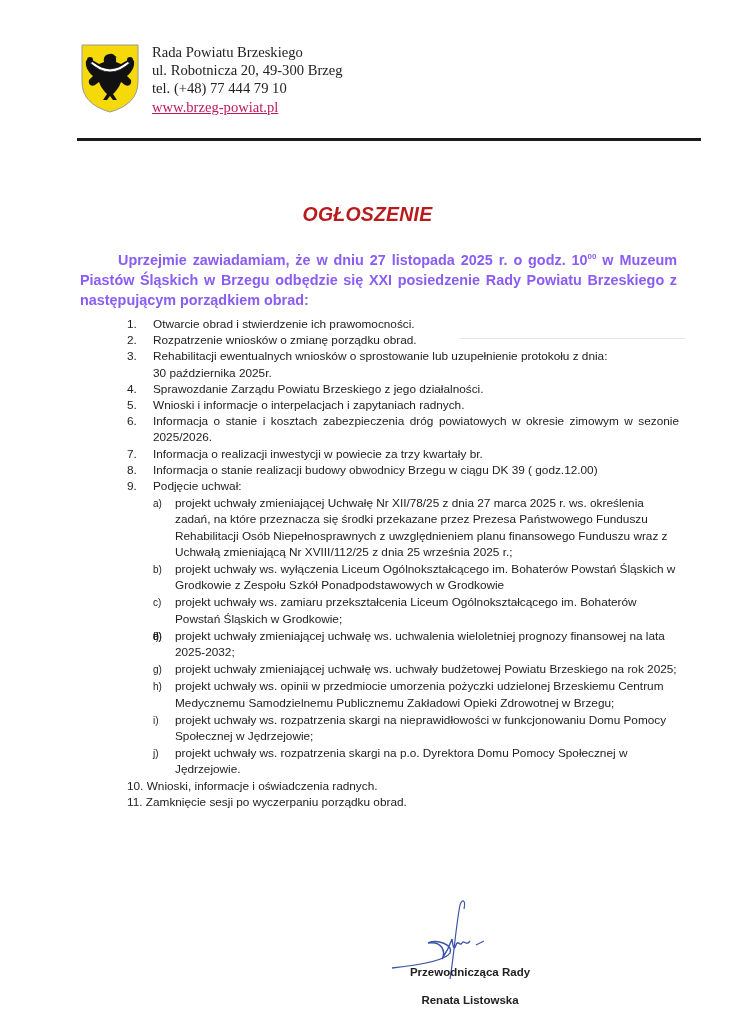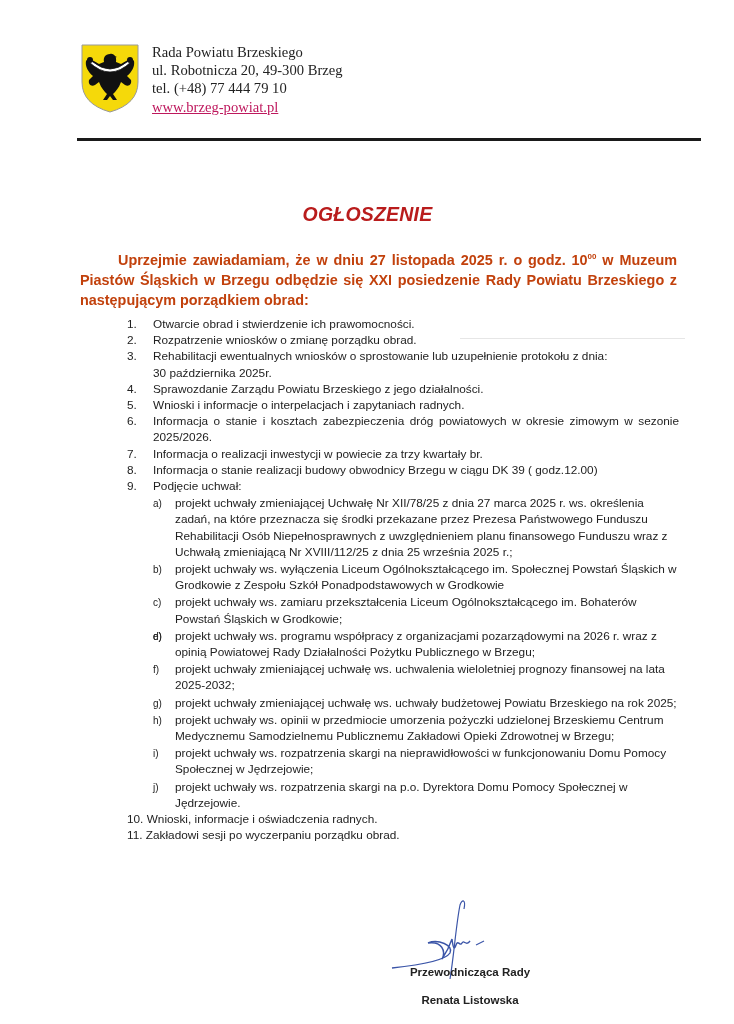--- a/index.html
+++ b/index.html
@@ -3,21 +3,21 @@
   <meta charset="utf-8">
   <style>
     html, body { margin: 0; padding: 0; background: #ffffff; }
     body { width: 734px; height: 1024px; position: relative; overflow: hidden; color: #111; font-family: "Liberation Sans", sans-serif; }
     .letterhead { position: absolute; left: 79px; top: 42px; width: 620px; height: 80px; }
     .crest { position: absolute; left: 0; top: 0; width: 62px; height: 72px; }
     .lh-text { position: absolute; left: 73px; top: 1px; font-family: "Liberation Serif", serif; font-size: 14.6px; line-height: 18.2px; color: #222; }
     .lh-text .url { text-decoration: underline; color: #be185d; }
     .rule { position: absolute; left: 77px; top: 138px; width: 624px; height: 3px; background: #1a1a1a; }
     .title { position: absolute; left: 6px; width: 723px; top: 203px; text-align: center; font-weight: bold; font-style: italic; font-size: 19.5px; letter-spacing: 0.2px; color: #b91c1c; }
-    .intro { position: absolute; left: 80px; top: 247px; width: 597px; font-weight: bold; font-size: 14.4px; line-height: 20px; text-align: justify; color: #c2410c; }
+    .intro { position: absolute; left: 80px; top: 247px; width: 597px; font-weight: bold; font-size: 14.4px; line-height: 20px; text-align: justify; color: #8b5cf6; }
     .intro .indent { display: inline-block; width: 38px; }
     .intro sup { font-size: 8px; vertical-align: 6px; }
     .agenda { position: absolute; left: 127px; top: 316px; width: 552px; font-size: 11.8px; line-height: 16.2px; color: #222; }
     .item { position: relative; padding-left: 26px; }
     .item .num { position: absolute; left: 0; top: 0; }
     .item.wide { padding-left: 0; }
     .item.just { text-align: justify; }
     .sub { position: relative; padding-left: 48px; margin-top: 1px; }
     .sub .let { position: absolute; left: 26px; top: 1px; font-size: 10px; }
     .sig { position: absolute; left: 405px; top: 924px; width: 130px; font-weight: bold; font-size: 11.5px; line-height: 28px; text-align: center; color: #222; margin-top: 34px; }
@@ -59,32 +59,32 @@
   <div class="item"><span class="num">2.</span><span>Rozpatrzenie wniosków o zmianę porządku obrad.</span></div>
   <div class="item"><span class="num">3.</span><span>Rehabilitacji ewentualnych wniosków o sprostowanie lub uzupełnienie protokołu z dnia:</span><br><span>30 października 2025r.</span></div>
   <div class="item"><span class="num">4.</span><span>Sprawozdanie Zarządu Powiatu Brzeskiego z jego działalności.</span></div>
   <div class="item"><span class="num">5.</span><span>Wnioski i informacje o interpelacjach i zapytaniach radnych.</span></div>
   <div class="item just"><span class="num">6.</span><span>Informacja o stanie i kosztach zabezpieczenia dróg powiatowych w okresie zimowym w sezonie 2025/2026.</span></div>
   <div class="item"><span class="num">7.</span><span>Informacja o realizacji inwestycji w powiecie za trzy kwartały br.</span></div>
   <div class="item"><span class="num">8.</span><span>Informacja o stanie realizacji budowy obwodnicy Brzegu w ciągu DK 39 ( godz.12.00)</span></div>
   <div class="item"><span class="num">9.</span><span>Podjęcie uchwał:</span></div>
 
   <div class="sub"><span class="let">a)</span><span>projekt uchwały zmieniającej Uchwałę Nr XII/78/25 z dnia 27 marca 2025 r. ws. określenia zadań, na które przeznacza się środki przekazane przez Prezesa Państwowego Funduszu Rehabilitacji Osób Niepełnosprawnych z uwzględnieniem planu finansowego Funduszu wraz z Uchwałą zmieniającą Nr XVIII/112/25 z dnia 25 września 2025 r.;</span></div>
-  <div class="sub"><span class="let">b)</span><span>projekt uchwały ws. wyłączenia Liceum Ogólnokształcącego im. Społecznej Powstań Śląskich w Grodkowie z Zespołu Szkół Ponadpodstawowych w Grodkowie</span></div>
+  <div class="sub"><span class="let">b)</span><span>projekt uchwały ws. wyłączenia Liceum Ogólnokształcącego im. Bohaterów Powstań Śląskich w Grodkowie z Zespołu Szkół Ponadpodstawowych w Grodkowie</span></div>
   <div class="sub"><span class="let">c)</span><span>projekt uchwały ws. zamiaru przekształcenia Liceum Ogólnokształcącego im. Bohaterów Powstań Śląskich w Grodkowie;</span></div>
   <div class="sub"><span class="let">d)</span></div>
-  <div class="sub"><span class="let">e)</span><span>projekt uchwały ws. programu współpracy z organizacjami pozarządowymi na 2026 r. wraz z opinią Powiatowej Rady Działalności Pożytku Publicznego w Brzegu;</span></div>
+  <div class="sub"><span class="let">e)</span></div>
   <div class="sub"><span class="let">f)</span><span>projekt uchwały zmieniającej uchwałę ws. uchwalenia wieloletniej prognozy finansowej na lata 2025-2032;</span></div>
   <div class="sub"><span class="let">g)</span><span>projekt uchwały zmieniającej uchwałę ws. uchwały budżetowej Powiatu Brzeskiego na rok 2025;</span></div>
   <div class="sub"><span class="let">h)</span><span>projekt uchwały ws. opinii w przedmiocie umorzenia pożyczki udzielonej Brzeskiemu Centrum Medycznemu Samodzielnemu Publicznemu Zakładowi Opieki Zdrowotnej w Brzegu;</span></div>
   <div class="sub"><span class="let">i)</span><span>projekt uchwały ws. rozpatrzenia skargi na nieprawidłowości w funkcjonowaniu Domu Pomocy Społecznej w Jędrzejowie;</span></div>
   <div class="sub"><span class="let">j)</span><span>projekt uchwały ws. rozpatrzenia skargi na p.o. Dyrektora Domu Pomocy Społecznej w Jędrzejowie.</span></div>
 
   <div class="item wide"><span>10.</span> <span>Wnioski, informacje i oświadczenia radnych.</span></div>
-  <div class="item wide"><span>11.</span> <span>Zakładowi sesji po wyczerpaniu porządku obrad.</span></div>
+  <div class="item wide"><span>11.</span> <span>Zamknięcie sesji po wyczerpaniu porządku obrad.</span></div>
 </div>
 
 <svg class="sig-drawing" viewBox="0 0 140 90">
   <path d="M2 73 C30 70 55 66 60 58 C64 50 48 44 38 48 C52 46 56 56 52 64 C56 58 60 50 62 44 C63 52 64 56 66 50 C68 44 70 52 72 48 C74 44 76 52 80 46" fill="none" stroke="#3b55a8" stroke-width="1.4"></path>
   <path d="M60 84 C64 60 66 30 70 10 C72 4 76 4 74 14" fill="none" stroke="#3b55a8" stroke-width="1.2"></path>
   <path d="M86 50 L94 46" fill="none" stroke="#3b55a8" stroke-width="1.2"></path>
 </svg>
 
 <div class="sig">
   <div>Przewodnicząca Rady</div>

